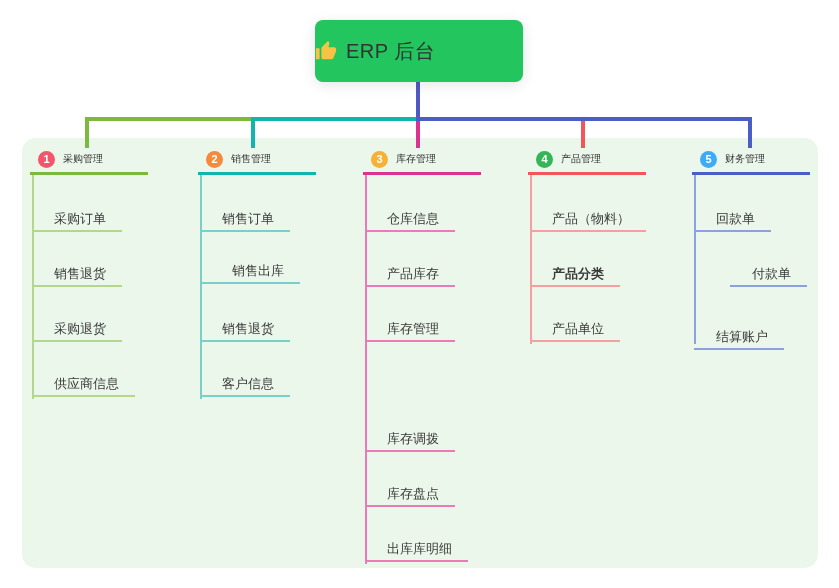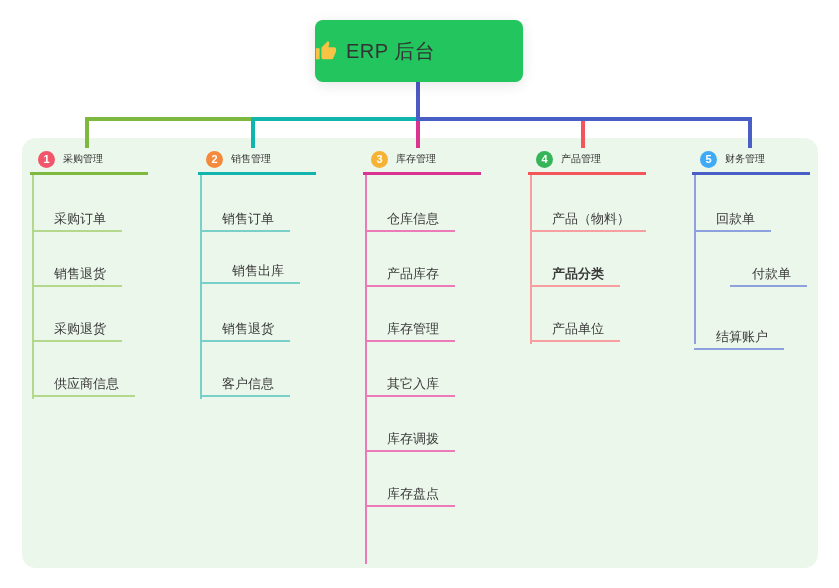--- a/index.html
+++ b/index.html
@@ -79,23 +79,23 @@
   <div class="leaf" style="left: 200px; top: 371px; border-bottom-color: rgb(121, 208, 201);">客户信息</div>
 
   <div class="branch-header" style="left: 363px; border-bottom-color: rgb(218, 51, 145);">
     <span class="badge" style="background: rgb(246, 178, 52);">3</span>
     <span class="branch-label">库存管理</span>
   </div>
   <div class="rail" style="left: 365px; top: 175px; height: 389px; background: rgb(236, 122, 184);"></div>
   <div class="leaf" style="left: 365px; top: 206px; border-bottom-color: rgb(236, 122, 184);">仓库信息</div>
   <div class="leaf" style="left: 365px; top: 261px; border-bottom-color: rgb(236, 122, 184);">产品库存</div>
   <div class="leaf" style="left: 365px; top: 316px; border-bottom-color: rgb(236, 122, 184);">库存管理</div>
-  <div class="leaf" style="left: 365px; top: 371px; border-bottom-color: rgb(236, 122, 184);">其它入库</div>
   <div class="leaf" style="left: 365px; top: 426px; border-bottom-color: rgb(236, 122, 184);">库存调拨</div>
   <div class="leaf" style="left: 365px; top: 481px; border-bottom-color: rgb(236, 122, 184);">库存盘点</div>
+  <div class="leaf" style="left: 365px; top: 536px; border-bottom-color: rgb(236, 122, 184);">出库库明细</div>
 
   <div class="branch-header" style="left: 528px; border-bottom-color: rgb(242, 85, 90);">
     <span class="badge" style="background: rgb(53, 181, 88);">4</span>
     <span class="branch-label">产品管理</span>
   </div>
   <div class="rail" style="left: 530px; top: 175px; height: 169px; background: rgb(247, 158, 160);"></div>
   <div class="leaf" style="left: 530px; top: 206px; border-bottom-color: rgb(247, 158, 160); text-align: center;">产品（物料）</div>
   <div class="leaf" style="left: 530px; top: 261px; border-bottom-color: rgb(247, 158, 160); font-weight: bold;">产品分类</div>
   <div class="leaf" style="left: 530px; top: 316px; border-bottom-color: rgb(247, 158, 160);">产品单位</div>
 

